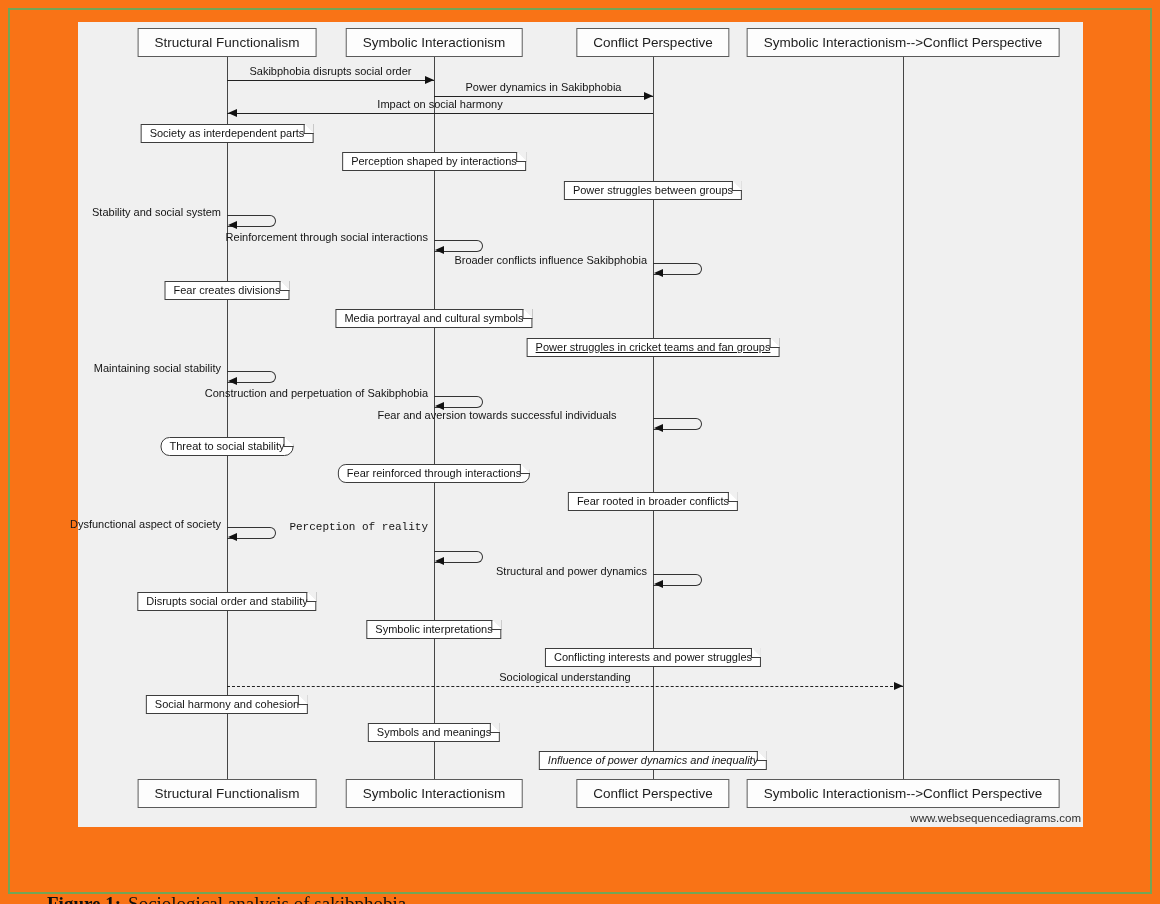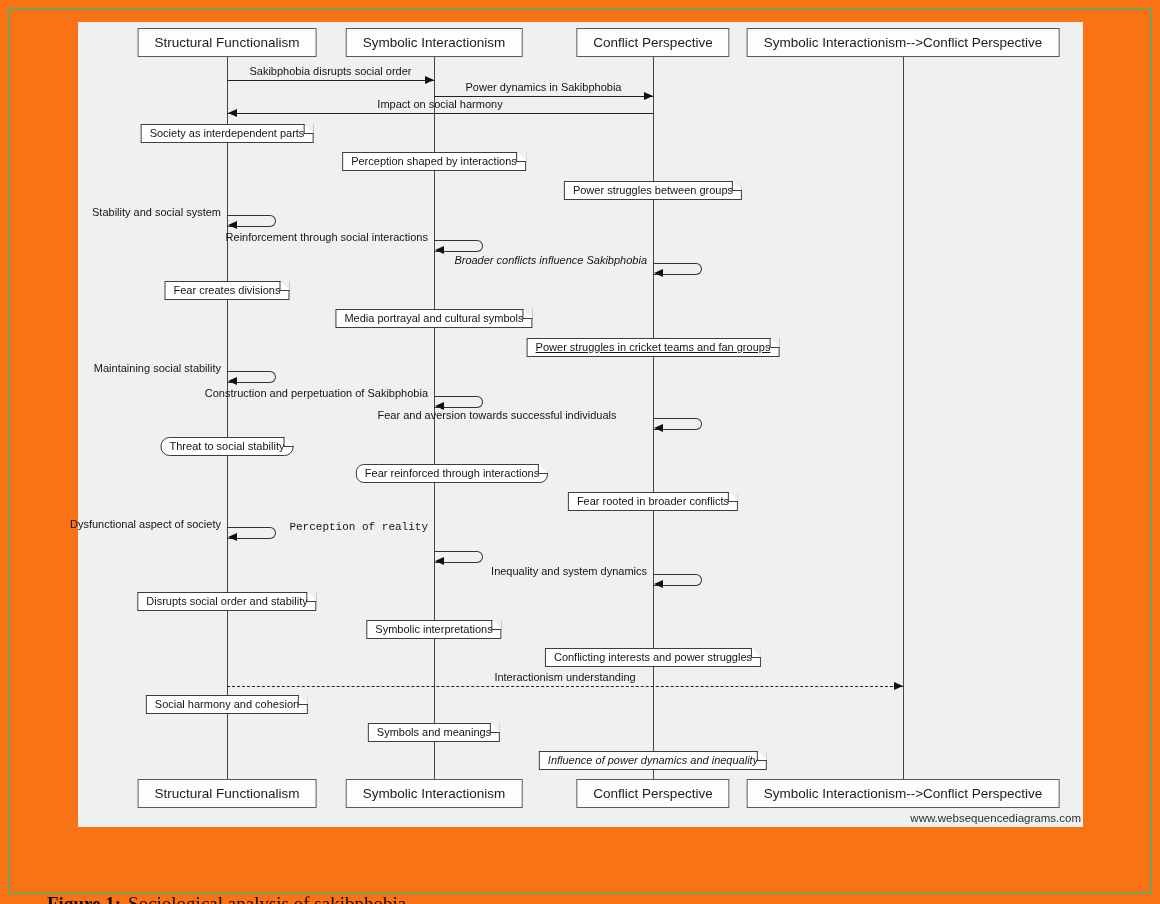--- a/index.html
+++ b/index.html
@@ -105,50 +105,50 @@
       <div class="note" style="position: absolute; left: 434px; top: 152px;">Perception shaped by interactions<div class="fold"></div></div>
       <div class="note" style="position: absolute; left: 653px; top: 181px;">Power struggles between groups<div class="fold"></div></div>
       <div class="self-loop" style="position: absolute; left: 227px; top: 215px;"></div>
       <div class="arrow-left" style="position: absolute; left: 228px; top: 221px;"></div>
       <div class="self-label" style="position: absolute; left: -79px; top: 206px;">Stability and social system</div>
       <div class="self-loop" style="position: absolute; left: 434px; top: 240px;"></div>
       <div class="arrow-left" style="position: absolute; left: 435px; top: 246px;"></div>
       <div class="self-label" style="position: absolute; left: 128px; top: 231px;">Reinforcement through social interactions</div>
       <div class="self-loop" style="position: absolute; left: 653px; top: 263px;"></div>
       <div class="arrow-left" style="position: absolute; left: 654px; top: 269px;"></div>
-      <div class="self-label" style="position: absolute; left: 347px; top: 254px; font-style: italic;">Broader conflicts influence Sakibphobia</div>
+      <div class="self-label" style="position: absolute; left: 347px; top: 254px;">Broader conflicts influence Sakibphobia</div>
       <div class="note" style="position: absolute; left: 227px; top: 281px;">Fear creates divisions<div class="fold"></div></div>
       <div class="note" style="position: absolute; left: 434px; top: 309px;">Media portrayal and cultural symbols<div class="fold"></div></div>
       <div class="note" style="position: absolute; left: 653px; top: 338px; text-decoration: underline;">Power struggles in cricket teams and fan groups<div class="fold"></div></div>
       <div class="self-loop" style="position: absolute; left: 227px; top: 371px;"></div>
       <div class="arrow-left" style="position: absolute; left: 228px; top: 377px;"></div>
       <div class="self-label" style="position: absolute; left: -79px; top: 362px;">Maintaining social stability</div>
       <div class="self-loop" style="position: absolute; left: 434px; top: 396px;"></div>
       <div class="arrow-left" style="position: absolute; left: 435px; top: 402px;"></div>
       <div class="self-label" style="position: absolute; left: 128px; top: 387px; text-align: right;">Construction and perpetuation of Sakibphobia</div>
       <div class="self-loop" style="position: absolute; left: 653px; top: 418px;"></div>
       <div class="arrow-left" style="position: absolute; left: 654px; top: 424px;"></div>
       <div class="self-label" style="position: absolute; left: 347px; top: 409px; text-align: center;">Fear and aversion towards successful individuals</div>
       <div class="note" style="position: absolute; left: 227px; top: 437px; border-radius: 9px;">Threat to social stability<div class="fold"></div></div>
-      <div class="note" style="position: absolute; left: 452px; top: 464px; border-radius: 8px;">Fear reinforced through interactions<div class="fold"></div></div>
+      <div class="note" style="position: absolute; left: 434px; top: 464px; border-radius: 8px;">Fear reinforced through interactions<div class="fold"></div></div>
       <div class="note" style="position: absolute; left: 653px; top: 492px;">Fear rooted in broader conflicts<div class="fold"></div></div>
       <div class="self-loop" style="position: absolute; left: 227px; top: 527px;"></div>
       <div class="arrow-left" style="position: absolute; left: 228px; top: 533px;"></div>
       <div class="self-label" style="position: absolute; left: -79px; top: 518px;">Dysfunctional aspect of society</div>
       <div class="self-loop" style="position: absolute; left: 434px; top: 551px;"></div>
       <div class="arrow-left" style="position: absolute; left: 435px; top: 557px;"></div>
       <div class="self-label" style="position: absolute; left: 128px; top: 521px; font-family: Liberation Mono, monospace;">Perception of reality</div>
       <div class="self-loop" style="position: absolute; left: 653px; top: 574px;"></div>
       <div class="arrow-left" style="position: absolute; left: 654px; top: 580px;"></div>
-      <div class="self-label" style="position: absolute; left: 347px; top: 565px;">Inequality and system dynamics</div>
+      <div class="self-label" style="position: absolute; left: 347px; top: 565px;">Structural and power dynamics</div>
       <div class="note" style="position: absolute; left: 227px; top: 592px;">Disrupts social order and stability<div class="fold"></div></div>
       <div class="note" style="position: absolute; left: 434px; top: 620px;">Symbolic interpretations<div class="fold"></div></div>
       <div class="note" style="position: absolute; left: 653px; top: 648px;">Conflicting interests and power struggles<div class="fold"></div></div>
       <div class="msg-line dashed" style="position: absolute; left: 227px; top: 686px; width: 676px;"></div>
-      <div class="msg-label" style="position: absolute; left: 227px; top: 671px; width: 676px;">Interactionism understanding</div>
+      <div class="msg-label" style="position: absolute; left: 227px; top: 671px; width: 676px;">Sociological understanding</div>
       <div class="arrow-right" style="position: absolute; left: 894px; top: 682px;"></div>
       <div class="note" style="position: absolute; left: 227px; top: 695px;">Social harmony and cohesion<div class="fold"></div></div>
       <div class="note" style="position: absolute; left: 434px; top: 723px;">Symbols and meanings<div class="fold"></div></div>
       <div class="note" style="position: absolute; left: 653px; top: 751px; font-style: italic;">Influence of power dynamics and inequality<div class="fold"></div></div>
     </div>
   <div class="watermark">www.websequencediagrams.com</div>
   <div class="caption">
     <span class="prefix">Figure 1:</span><span>Sociological analysis of sakibphobia</span>
   </div>
 </div>

